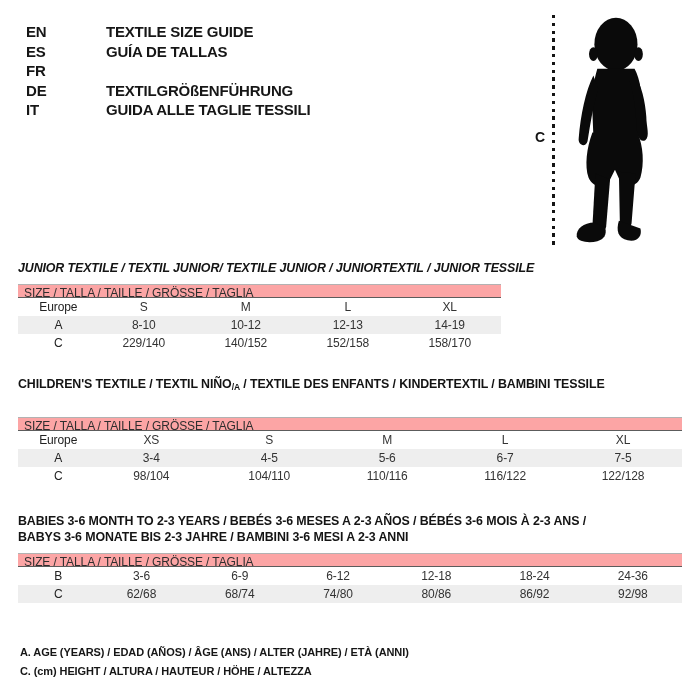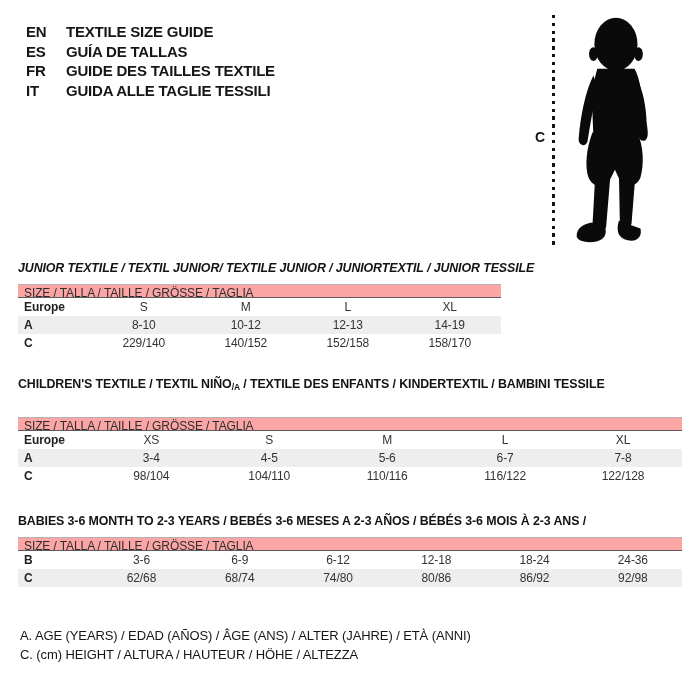--- a/index.html
+++ b/index.html
@@ -3,21 +3,21 @@
 <meta charset="utf-8">
 <style>
   * { margin:0; padding:0; box-sizing:border-box; }
   html,body { background:#ffffff; }
   body { font-family:"Liberation Sans","DejaVu Sans",sans-serif; color:#1c1c1c; }
   .page { position:relative; width:700px; height:700px; background:#ffffff; padding:20px 18px 0 18px; overflow:hidden; }
 
   
   .top { position:relative; height:228px; }
   .lang-list { list-style:none; margin:2px 0 0 8px; }
-  .lang-list li { display:flex; font-weight:700; font-size:15px; line-height:19.5px; letter-spacing:-0.2px; color:#161616; }
+  .lang-list li { display:flex; font-weight:700; font-size:15px; line-height:19.5px; letter-spacing:-0.2px; color:#161616;gap:40px; }
   .lang-code { width:40px; flex:0 0 40px; }
 
   .figure { position:absolute; top:-10px; right:0; width:130px; height:238px; }
   .figure svg { position:absolute; top:0; left:12px; width:98px; height:236px; }
   .dash-line { position:absolute; top:3px; left:0; width:2.6px; height:231px;
     background:repeating-linear-gradient(to bottom,#141414 0 3.4px,transparent 3.4px 7.8px); }
   .c-label { position:absolute; left:-17px; top:117px; font-weight:700; font-size:14px; color:#141414; }
 
   
   h2 { font-size:12.4px; font-weight:700; letter-spacing:-0.1px; color:#141414; line-height:16px; }
@@ -26,48 +26,51 @@
   .sec3 h2 { margin:28px 0 8px 0; }
   .sub { font-size:8.5px; vertical-align:-2px; }
 
   
   .sec1 .tbl-wrap { width:72.7%; }
   .tbl-wrap { width:100%; }
   .size-bar { height:14px; line-height:17px; background:#fca5a5; border-top:1px solid #b2b2b2;
     border-bottom:1px solid #5c5c5c; font-size:12px; color:#2e2e2e; padding-left:6px; letter-spacing:-0.1px; }
   table { width:100%; border-collapse:collapse; table-layout:fixed; }
   th,td { height:18px; font-size:12px; font-weight:400; letter-spacing:-0.1px; }
-  th { text-align:left; padding-left:6px; color:#222222;font-weight:bold; }
+  th { text-align:center; padding-left:6px; color:#222222; }
   td { text-align:center; color:#333333; }
   tr.shaded { background:#eeeeee; }
   .t1 col.lab { width:15.5%; }
   .t2 col.lab, .t3 col.lab { width:11.2%; }
 
   
   .footnotes { margin-top:40px; margin-left:2px; }
-  .footnotes p { font-weight:400; font-size:13px; line-height:18.5px; letter-spacing:-0.1px; color:#161616; }
+  .footnotes p { font-weight:700; font-size:11px; line-height:18.5px; letter-spacing:-0.1px; color:#161616; }
 </style>
 </head>
 <body>
 
 <div class="page">
 
   <div class="top">
     <ul class="lang-list">
       <li>
         <span class="lang-code">EN</span>
         <span>TEXTILE SIZE GUIDE</span>
       </li>
       <li>
         <span class="lang-code">ES</span>
         <span>GUÍA DE TALLAS</span>
       </li>
       <li>
         <span class="lang-code">FR</span>
-        <span>GUIDE DES TAILLES TEXTILE</span>
+      </li>
+      <li>
+        <span class="lang-code">DE</span>
+        <span>TEXTILGRÖßENFÜHRUNG</span>
       </li>
       <li>
         <span class="lang-code">IT</span>
         <span>GUIDA ALLE TAGLIE TESSILI</span>
       </li>
     </ul>
 
     <div class="figure">
       <span class="c-label">C</span>
       <div class="dash-line"></div>
@@ -149,37 +152,37 @@
             <td>M</td>
             <td>L</td>
             <td>XL</td>
           </tr>
           <tr class="shaded">
             <th>A</th>
             <td>3-4</td>
             <td>4-5</td>
             <td>5-6</td>
             <td>6-7</td>
-            <td>7-8</td>
+            <td>7-5</td>
           </tr>
           <tr>
             <th>C</th>
             <td>98/104</td>
             <td>104/110</td>
             <td>110/116</td>
             <td>116/122</td>
             <td>122/128</td>
           </tr>
         </tbody>
       </table>
     </div>
   </section>
 
   <section class="sec3">
-    <h2><span>BABIES 3-6 MONTH TO 2-3 YEARS / BEBÉS 3-6 MESES A 2-3 AÑOS / BÉBÉS 3-6 MOIS À 2-3 ANS /</span><br></h2>
+    <h2><span>BABIES 3-6 MONTH TO 2-3 YEARS / BEBÉS 3-6 MESES A 2-3 AÑOS / BÉBÉS 3-6 MOIS À 2-3 ANS /</span><br><span>BABYS 3-6 MONATE BIS 2-3 JAHRE / BAMBINI 3-6 MESI A 2-3 ANNI</span></h2>
     <div class="tbl-wrap">
       <div class="size-bar">SIZE / TALLA / TAILLE / GRÖSSE / TAGLIA</div>
       <table class="t3">
         <colgroup>
             <col class="lab">
             <col>
             <col>
             <col>
             <col>
             <col>

